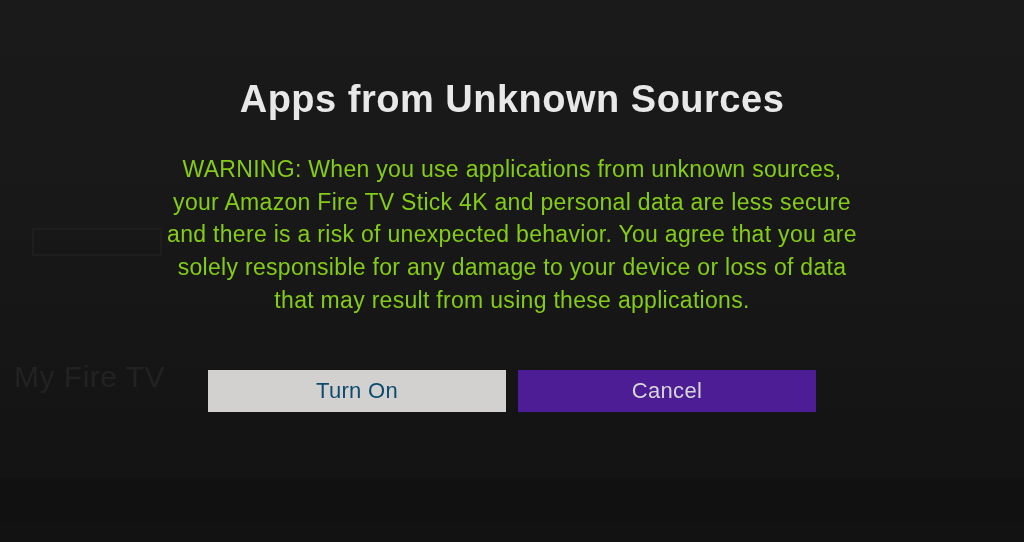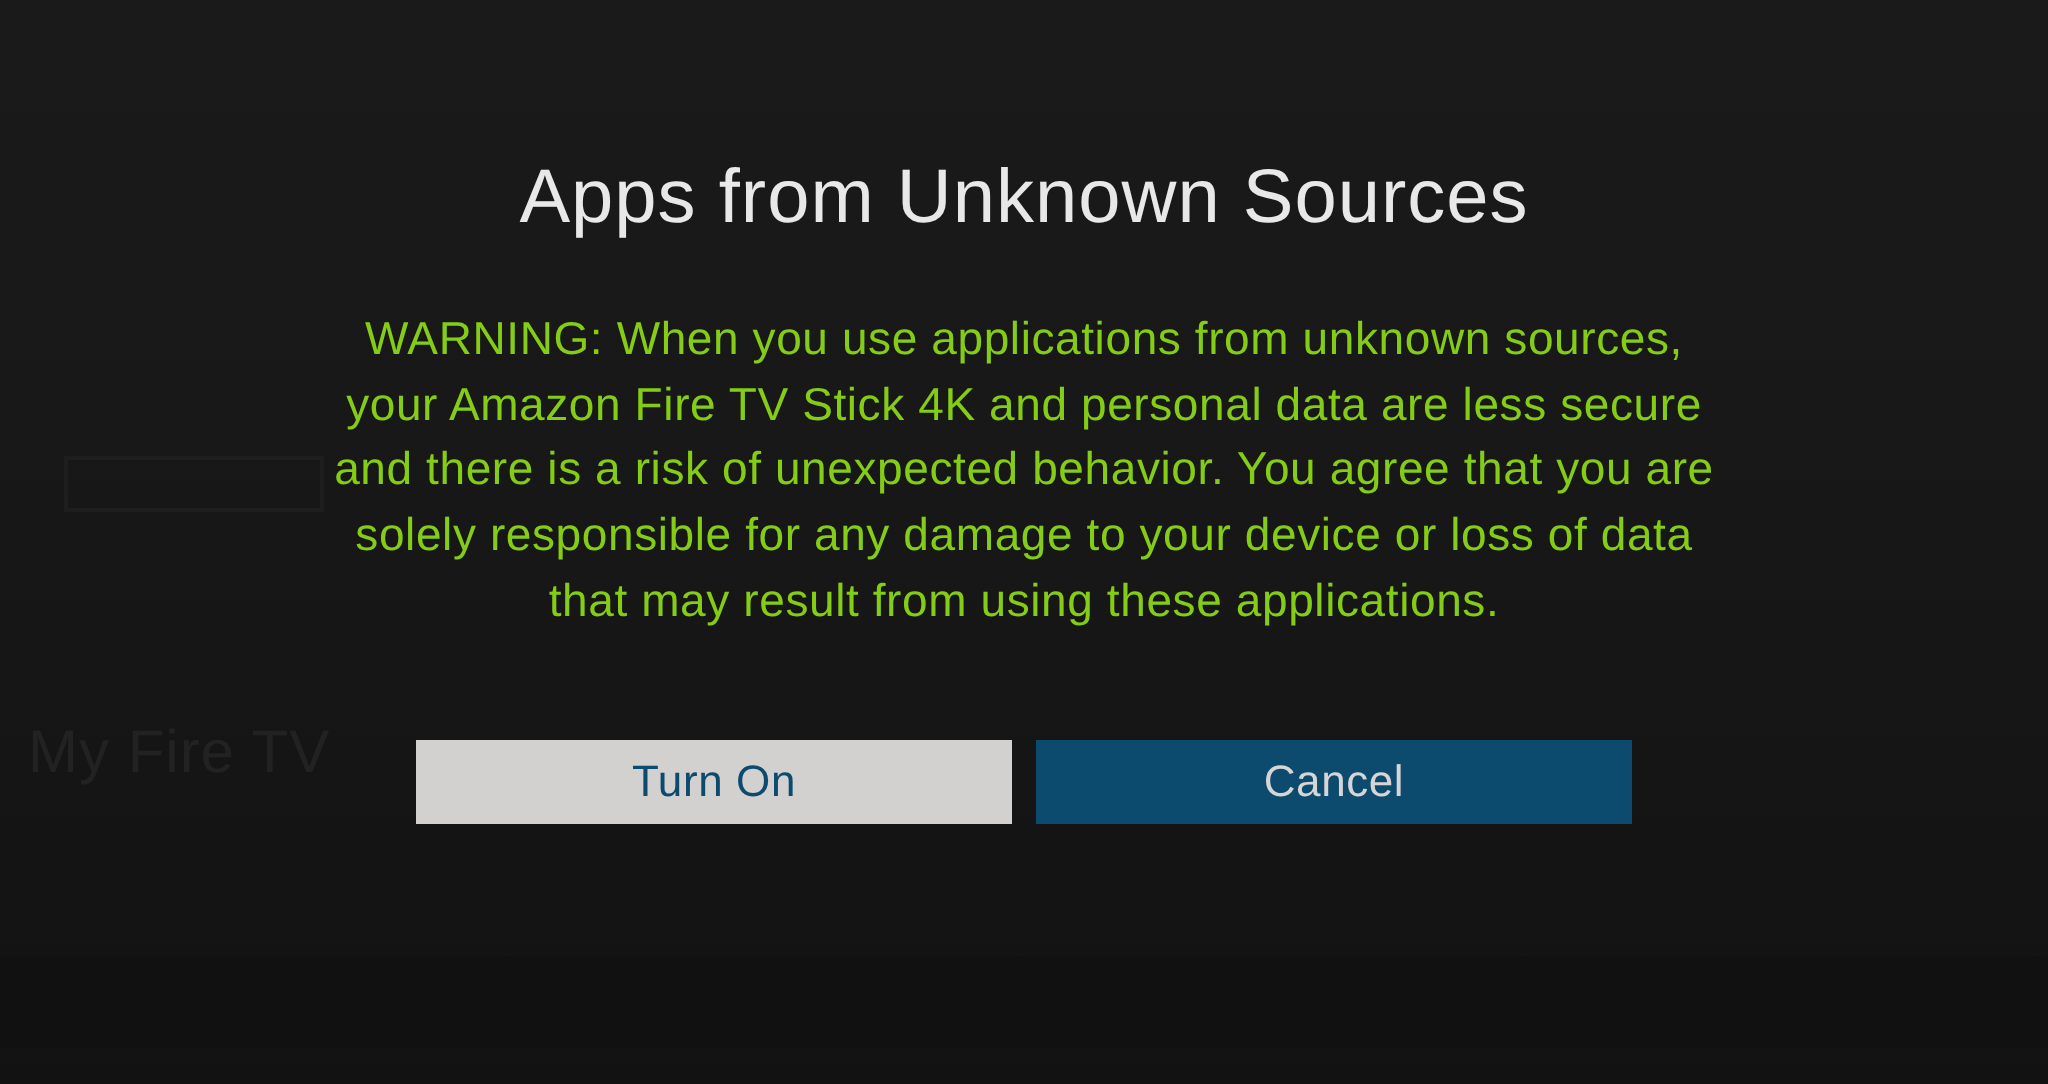--- a/index.html
+++ b/index.html
@@ -52,21 +52,21 @@
       display: flex;
       flex-direction: column;
       align-items: center;
       justify-content: flex-start;
       padding-top: 78px;
       background: rgba(20, 20, 20, 0.55);
     }
     .dialog-title {
       color: #e8e8e8;
       font-size: 38px;
-      font-weight: 400;
+      font-weight: 700;
       letter-spacing: 0.5px;
       margin-bottom: 32px;
     }
     .dialog-body {
       color: #84cc16;
       font-size: 23px;
       font-weight: 300;
       line-height: 1.42;
       text-align: center;
       max-width: 700px;
@@ -87,21 +87,21 @@
       font-weight: 400;
       border: none;
       cursor: pointer;
       letter-spacing: 0.3px;
     }
     .btn-primary {
       background: #d2d1cf;
       color: #0c4a6e;
     }
     .btn-secondary {
-      background: #0c4a6e;
+      background: #4c1d95;
       color: #d6d6d6;
     }
     .bottom-bar {
       position: absolute;
       bottom: 18px;
       left: 0;
       width: 100%;
       height: 46px;
       background: #0e0e0e;
       opacity: 0.6;

